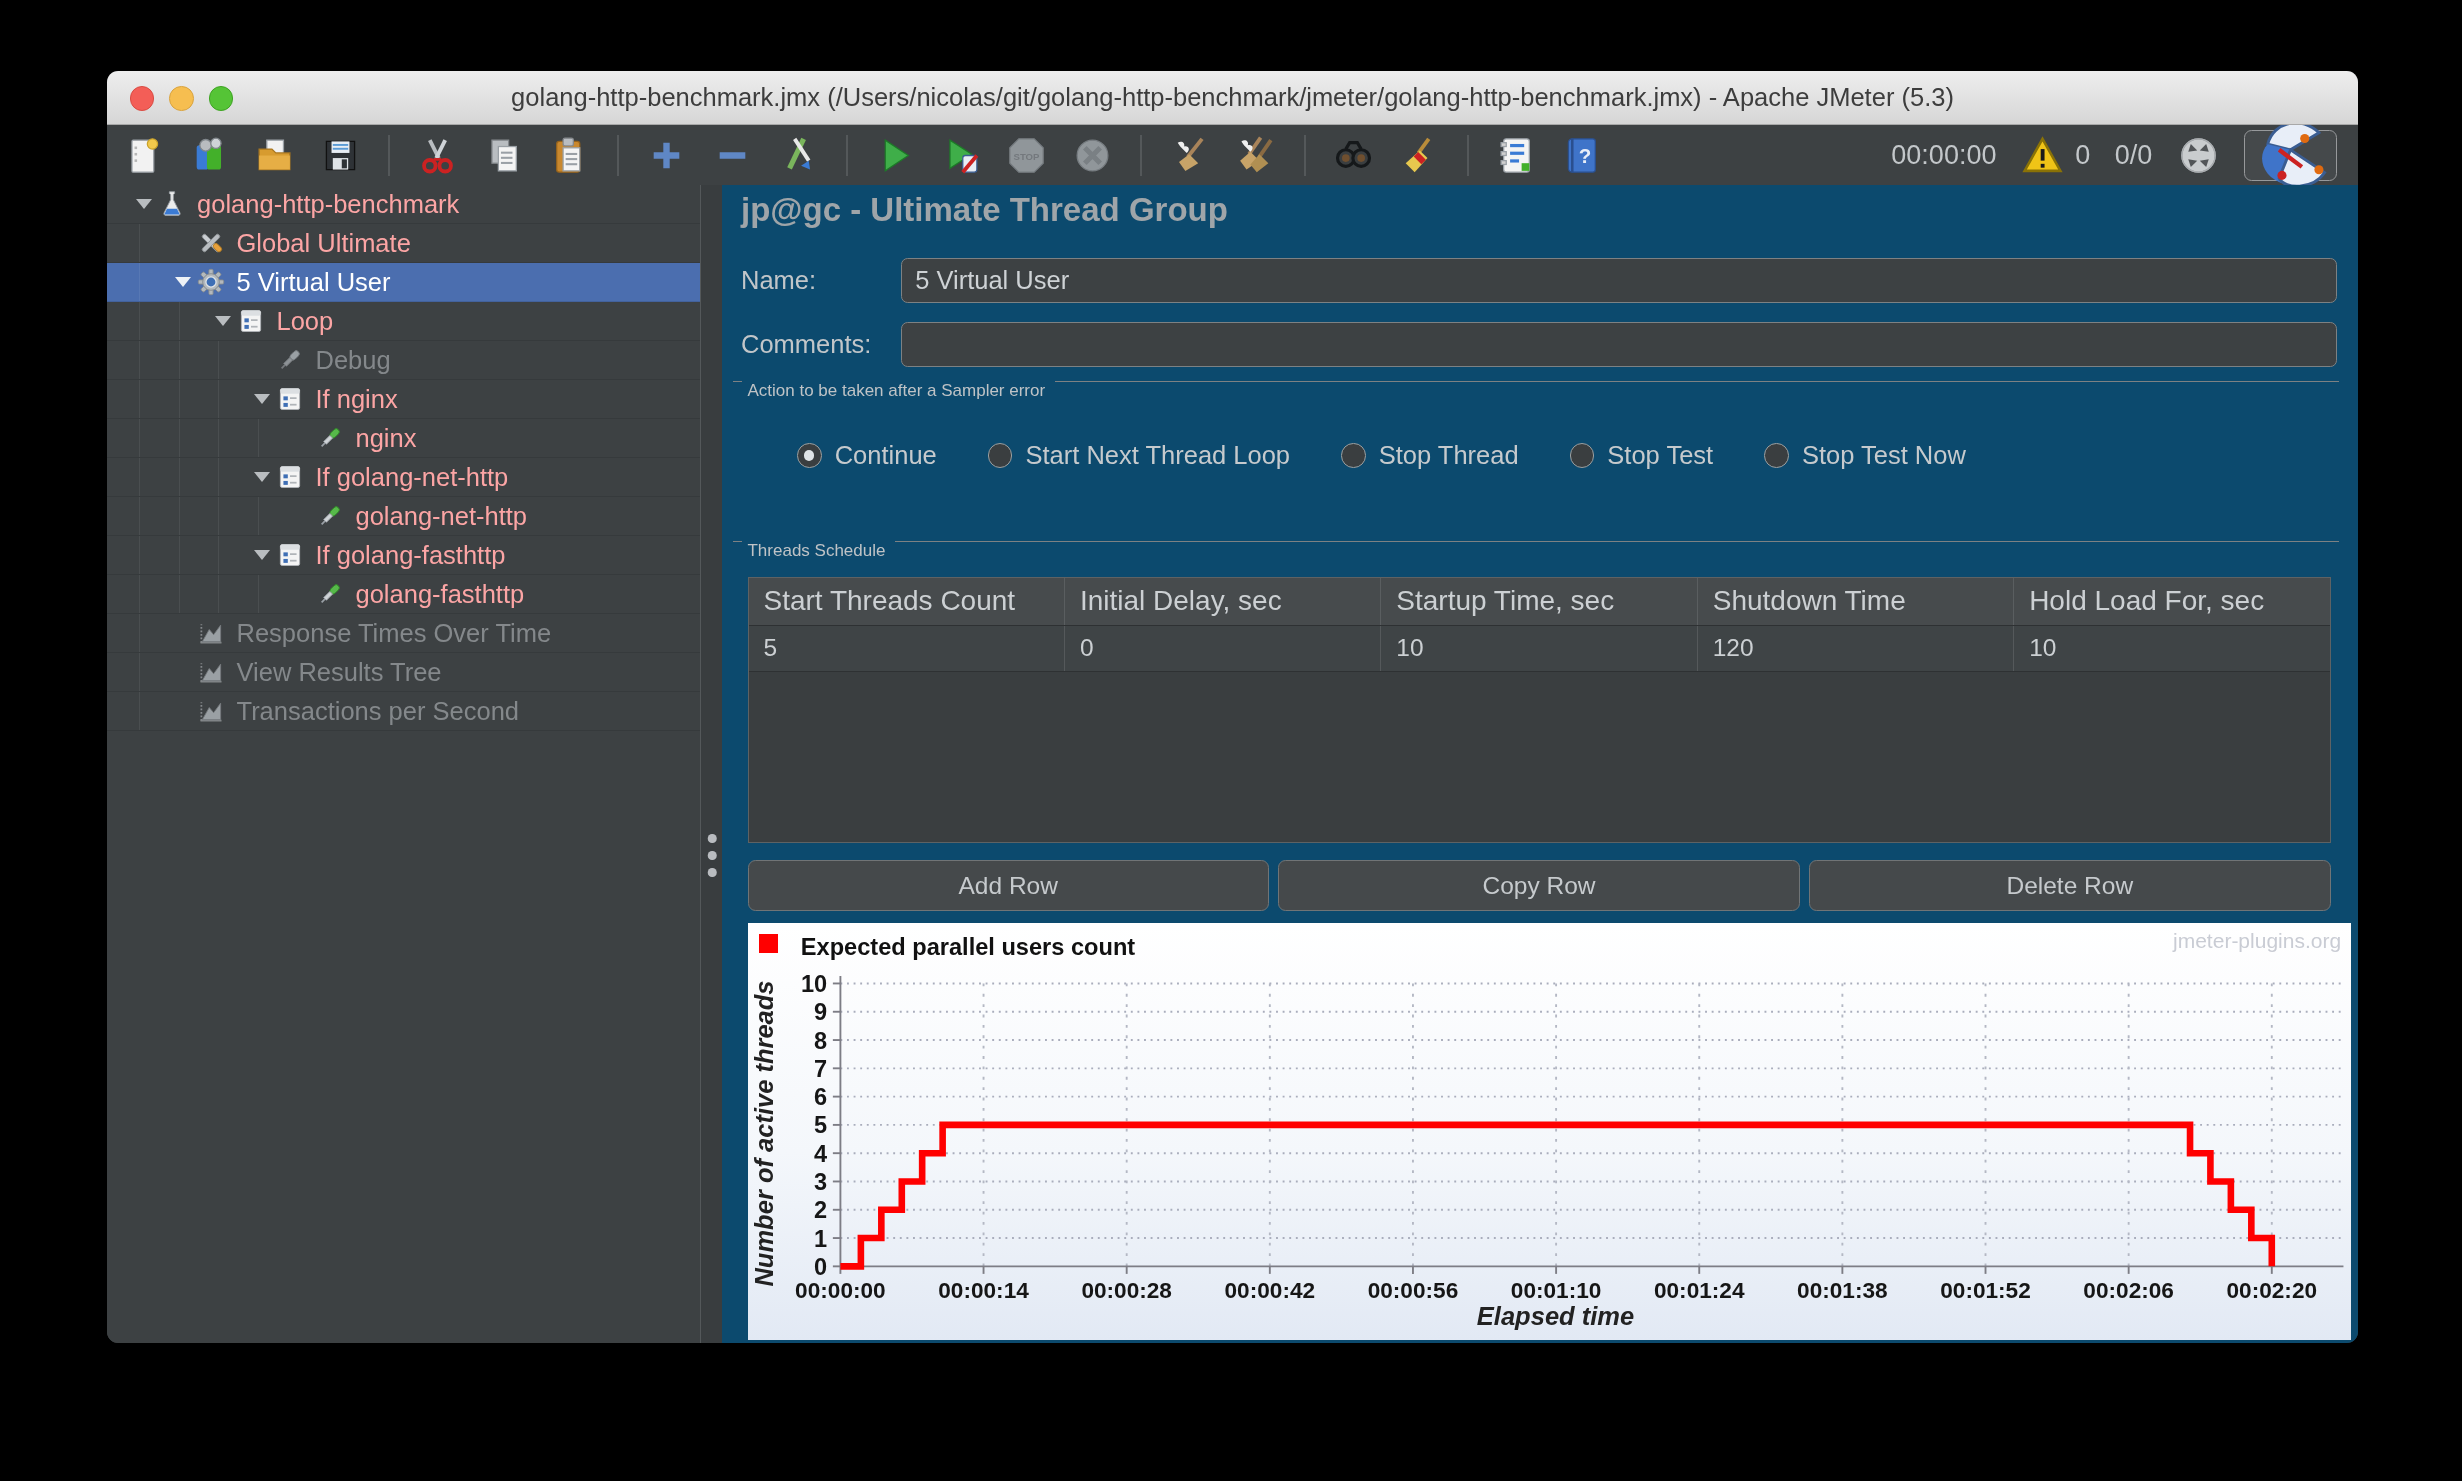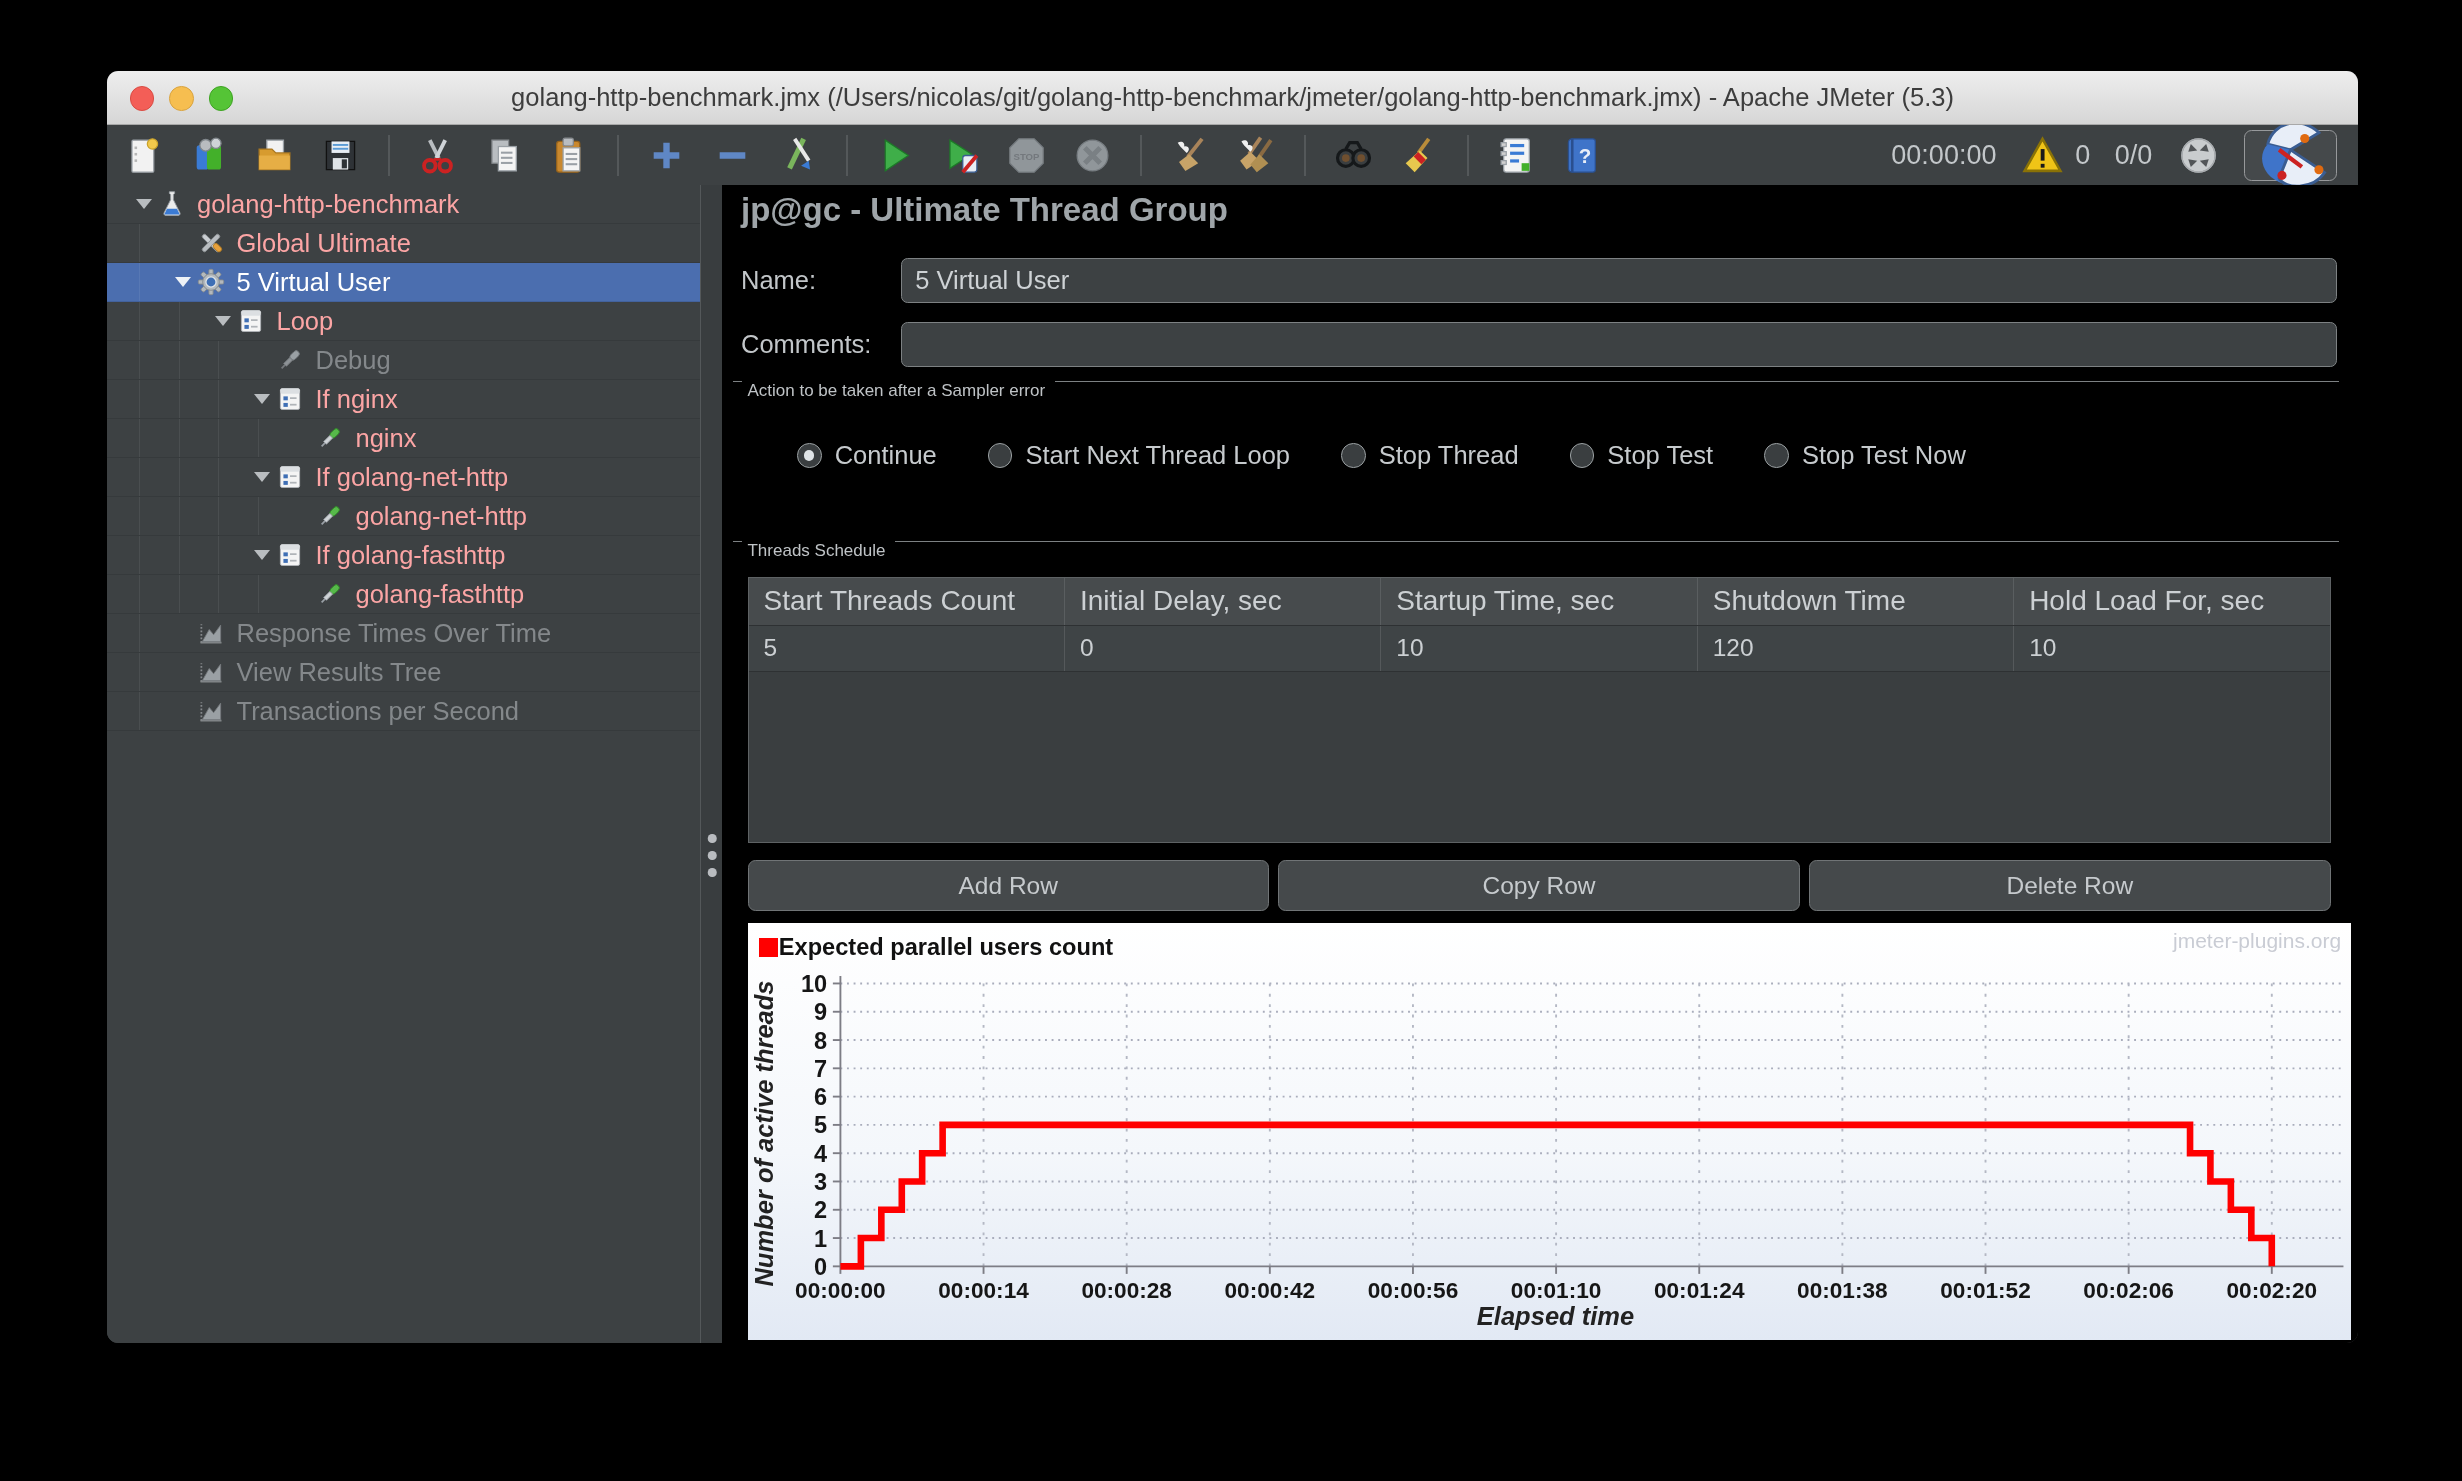--- a/index.html
+++ b/index.html
@@ -42,21 +42,21 @@
     border-top:10.4px solid #b9bdc0;}
   .tree-row.selected .arrow .tri{border-top-color:#eef2f6;}
   .ticon{width:32px;height:28px;flex:0 0 32px;margin-right:7.5px;display:inline-flex;align-items:center;}
   .ticon svg{width:28px;height:28px;}
   .splitter{position:absolute;left:593px;top:0;width:22px;bottom:0;background:#393d3f;
     border-left:0.9px solid #54585a;border-right:0.9px solid #54585a;}
   .splitter .dots{position:absolute;left:50%;top:649px;transform:translateX(-50%);
     display:flex;flex-direction:column;gap:8.5px;}
   .splitter .dots i{width:8.5px;height:8.5px;border-radius:50%;background:#b9bcc0;}
   
-  .main{position:absolute;left:615px;top:0;right:0;bottom:0;background:#000000;}
+  .main{position:absolute;left:615px;top:0;right:0;bottom:0;background:#0c4a6e;}
   .main-header{position:absolute;left:19px;top:5.7px;font-size:33px;font-weight:600;color:#9fa5a9;}
   .form-label{position:absolute;left:19px;font-size:25.5px;color:#c2c6c9;}
   .text-field{position:absolute;left:179px;width:1436px;height:45px;background:#3d4143;
     border:0.9px solid #7d8183;border-radius:6.6px;color:#ced2d5;font-size:25.5px;padding:0 13.2px;
     font-family:"Liberation Sans",sans-serif;box-sizing:border-box;outline:none;}
   .fieldset-title{position:absolute;left:11.3px;right:19px;display:flex;align-items:flex-start;
     font-size:17px;color:#bfc3c6;}
   .fieldset-title .dash{width:8.5px;height:0.9px;background:#7d8183;margin-right:5.7px;}
   .fieldset-title .rule{flex:1;height:0.9px;background:#7d8183;margin-left:9.4px;}
   .radio-row{position:absolute;left:75px;top:256px;display:flex;align-items:center;gap:51px;}
@@ -75,21 +75,21 @@
   .trow .cell{flex:1;line-height:44px;padding-left:15px;font-size:24.5px;color:#ccd0d3;
     border-right:0.9px solid #55595b;box-sizing:border-box;}
   .trow .cell:last-child{border-right:none;}
   .btn-row{position:absolute;left:25.5px;top:675px;width:1583px;display:flex;gap:9.4px;}
   .jbtn{flex:1;height:51px;background:#45494b;border:0.9px solid #707476;border-radius:7.5px;
     color:#c6cacd;font-size:24.5px;font-family:"Liberation Sans",sans-serif;}
   
   .chart{position:absolute;left:25.5px;top:738px;width:1603px;height:417px;
     background:linear-gradient(#ffffff 0%,#f4f7fb 55%,#e2e9f4 100%);}
   .chart svg{position:absolute;inset:0;}
-  .legend{position:absolute;left:11.3px;top:11.3px;display:flex;align-items:center;gap:1px;z-index:2;}
+  .legend{position:absolute;left:11.3px;top:11.3px;display:flex;align-items:flex-start;gap:23px;z-index:2;}
   .legend .swatch{width:19px;height:19px;background:#ee0000;}
   .legend .ltext{font-size:23.6px;font-weight:bold;color:#111;}
   .watermark{position:absolute;right:9.4px;top:5.7px;font-size:21px;color:#c9ccd4;z-index:2;}
   .ylabel{position:absolute;left:-153px;top:196px;width:339px;text-align:center;
     transform:rotate(-90deg);font-size:25.5px;font-style:italic;font-weight:bold;color:#222;z-index:2;}
   .xlabel{position:absolute;left:0;width:1616px;top:379px;text-align:center;font-size:25.5px;
     font-style:italic;font-weight:bold;color:#222;z-index:2;}
 </style>
 </head>
 <body>

